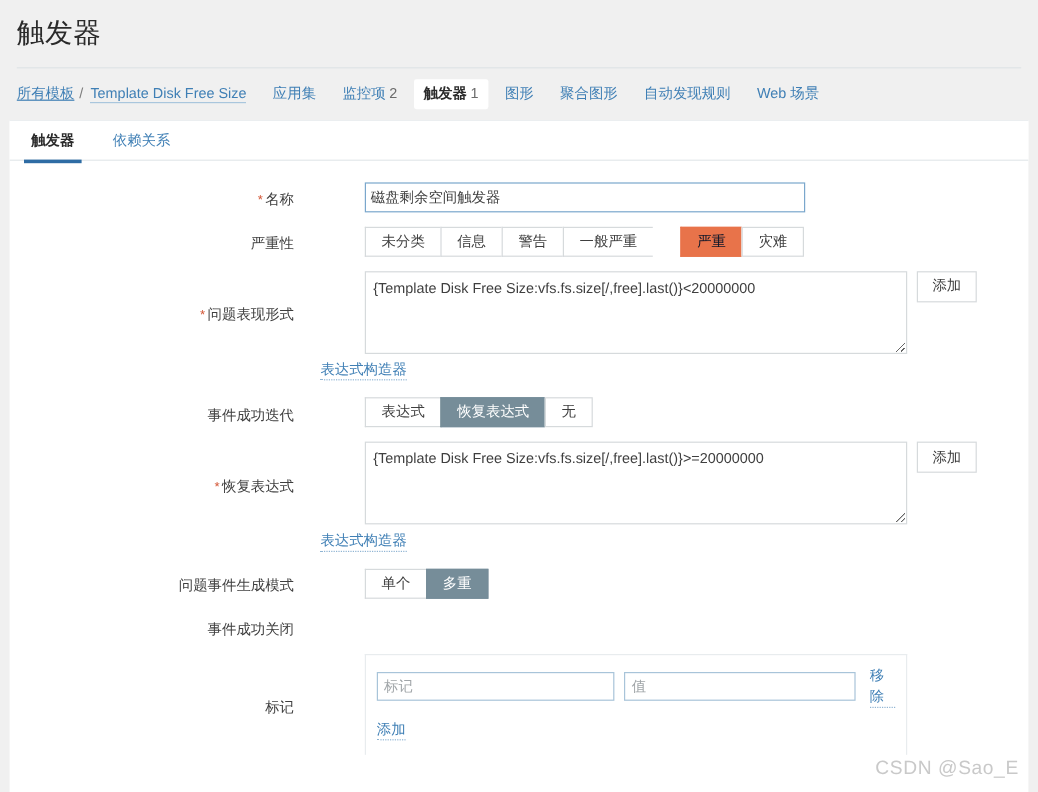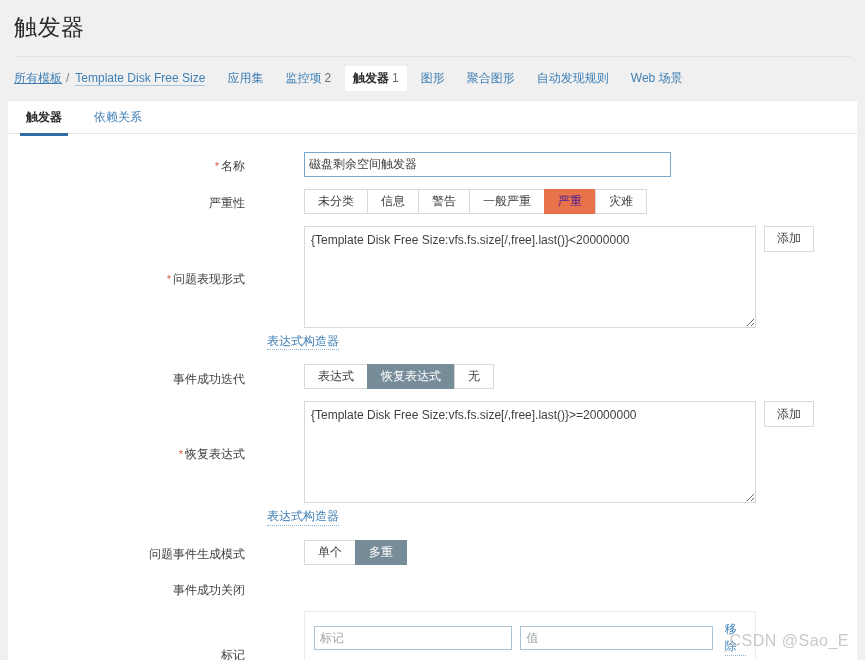--- a/index.html
+++ b/index.html
@@ -136,32 +136,33 @@
     color: #3f3f3f;
     padding: 5px 13px 6px 13px;
     font-size: 12px;
     line-height: 1;
     white-space: nowrap;
     font-family: inherit;
   }
   .seg:last-child { border-right: 1px solid #d6dadc; }
   .seg.sel-orange {
     background: #e8734a;
-    color: #4c1d95;
+    color: #0f172a;
     border-color: #e8734a;
+    margin-left: 23px;
   }
   .seg.sel-gray {
     background: #768d99;
     color: #ffffff;
     border-color: #768d99;
   }
 
   textarea.expr {
     width: 452px;
-    height: 102px;
+    height: 69px;
     border: 1px solid #d6dadc;
     font-family: inherit;
     font-size: 12px;
     color: #3f3f3f;
     padding: 5px 6px;
     resize: both;
     outline: none;
     line-height: 1.35;
   }
   .expr-add {

